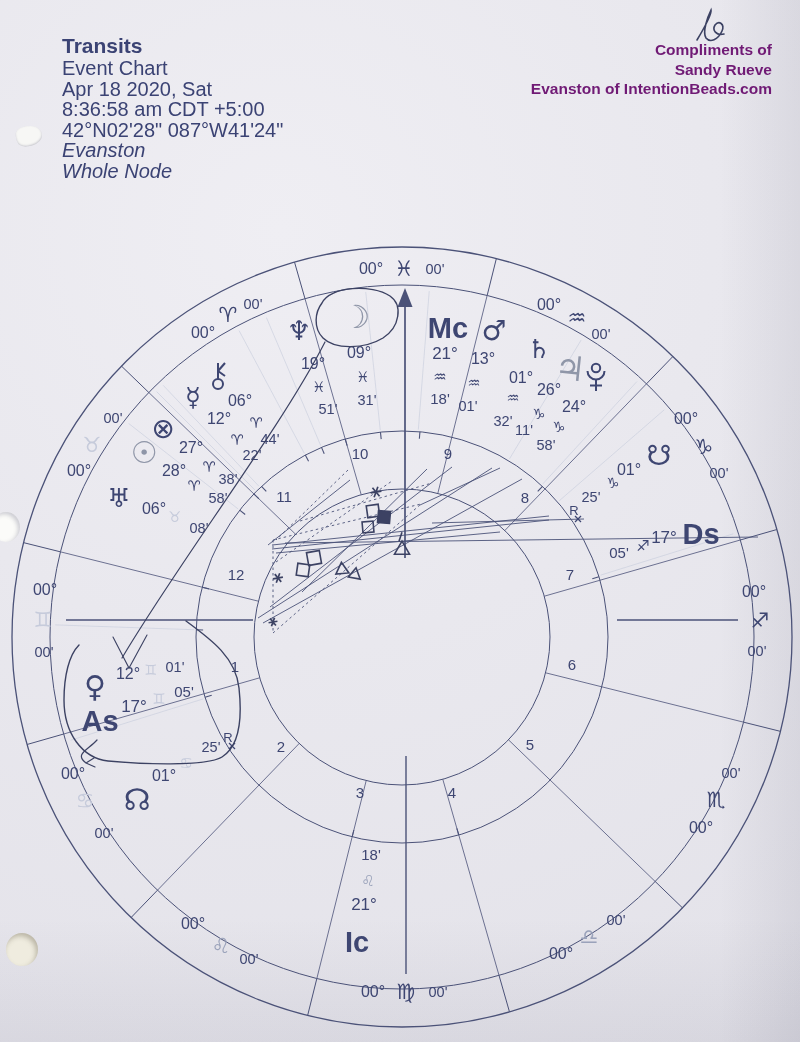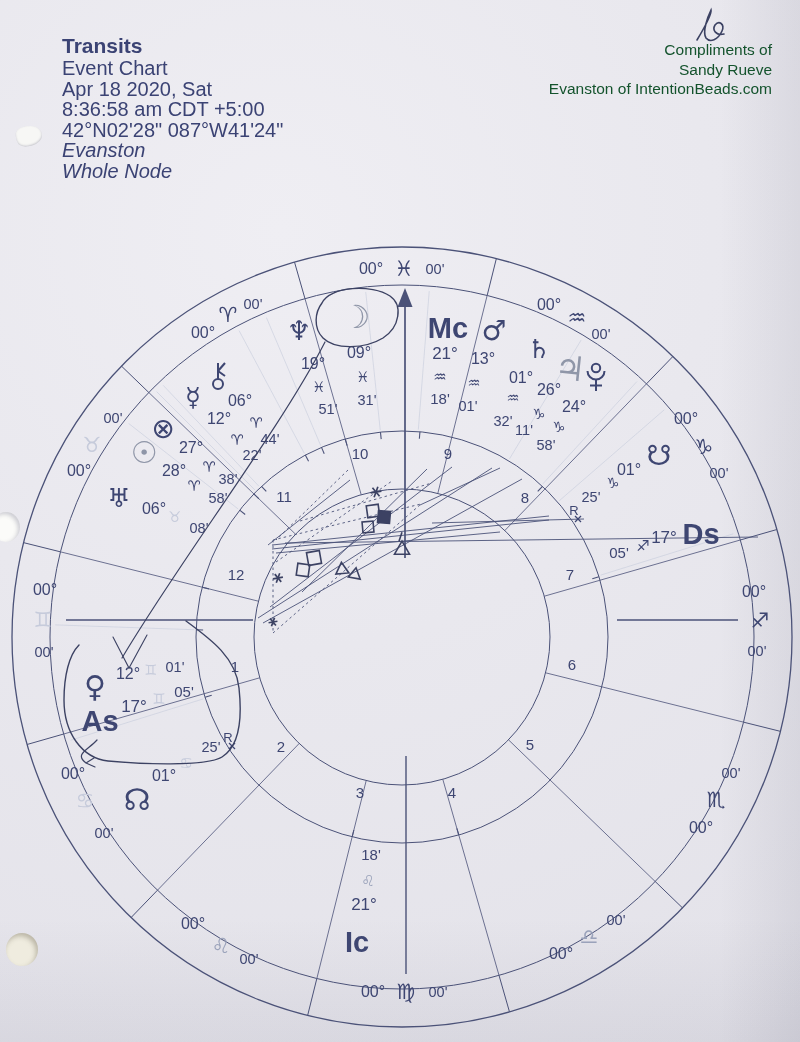--- a/index.html
+++ b/index.html
@@ -10,21 +10,21 @@
     font-family:"Liberation Sans", sans-serif;
   }
   .shade-right{position:absolute;inset:0;pointer-events:none;
     background:linear-gradient(to right, rgba(30,30,60,0) 90%, rgba(30,30,60,.07) 100%);}
   .shade-bottom{position:absolute;inset:0;pointer-events:none;
     background:linear-gradient(to bottom, rgba(30,30,60,0) 88%, rgba(30,30,60,.06) 100%);}
   .hdr-left{position:absolute;left:30px;top:34px;color:#3b4374;margin-left:32px;}
   .hdr-left .title{font-weight:bold;font-size:21px;line-height:24px;}
   .hdr-left .ln{font-size:20px;line-height:20.5px;}
   .hdr-left .it{font-style:italic;}
-  .hdr-right{position:absolute;right:28px;top:40px;color:#14532d;text-align:right;}
+  .hdr-right{position:absolute;right:28px;top:40px;color:#701a75;text-align:right;font-weight:bold;}
   .hdr-right .ln{font-size:15.5px;line-height:19.5px;}
   .punch{position:absolute;border-radius:50%;}
   .punch1{left:-8px;top:512px;width:28px;height:30px;background:#fbfbf9;
     box-shadow:inset -2px 2px 4px rgba(60,60,90,.25);}
   .punch2{left:6px;top:933px;width:32px;height:33px;background:#efecdf;
     box-shadow:inset -2px 3px 5px rgba(90,80,60,.35);}
   .tear{position:absolute;left:16px;top:126px;width:26px;height:20px;background:#f7f7f5;
     border-radius:40% 60% 55% 45%;box-shadow:inset 0 -1px 2px rgba(60,60,90,.25);transform:rotate(-12deg);}
   svg text{user-select:none;}
   .num{font-family:"Liberation Sans", sans-serif;}

